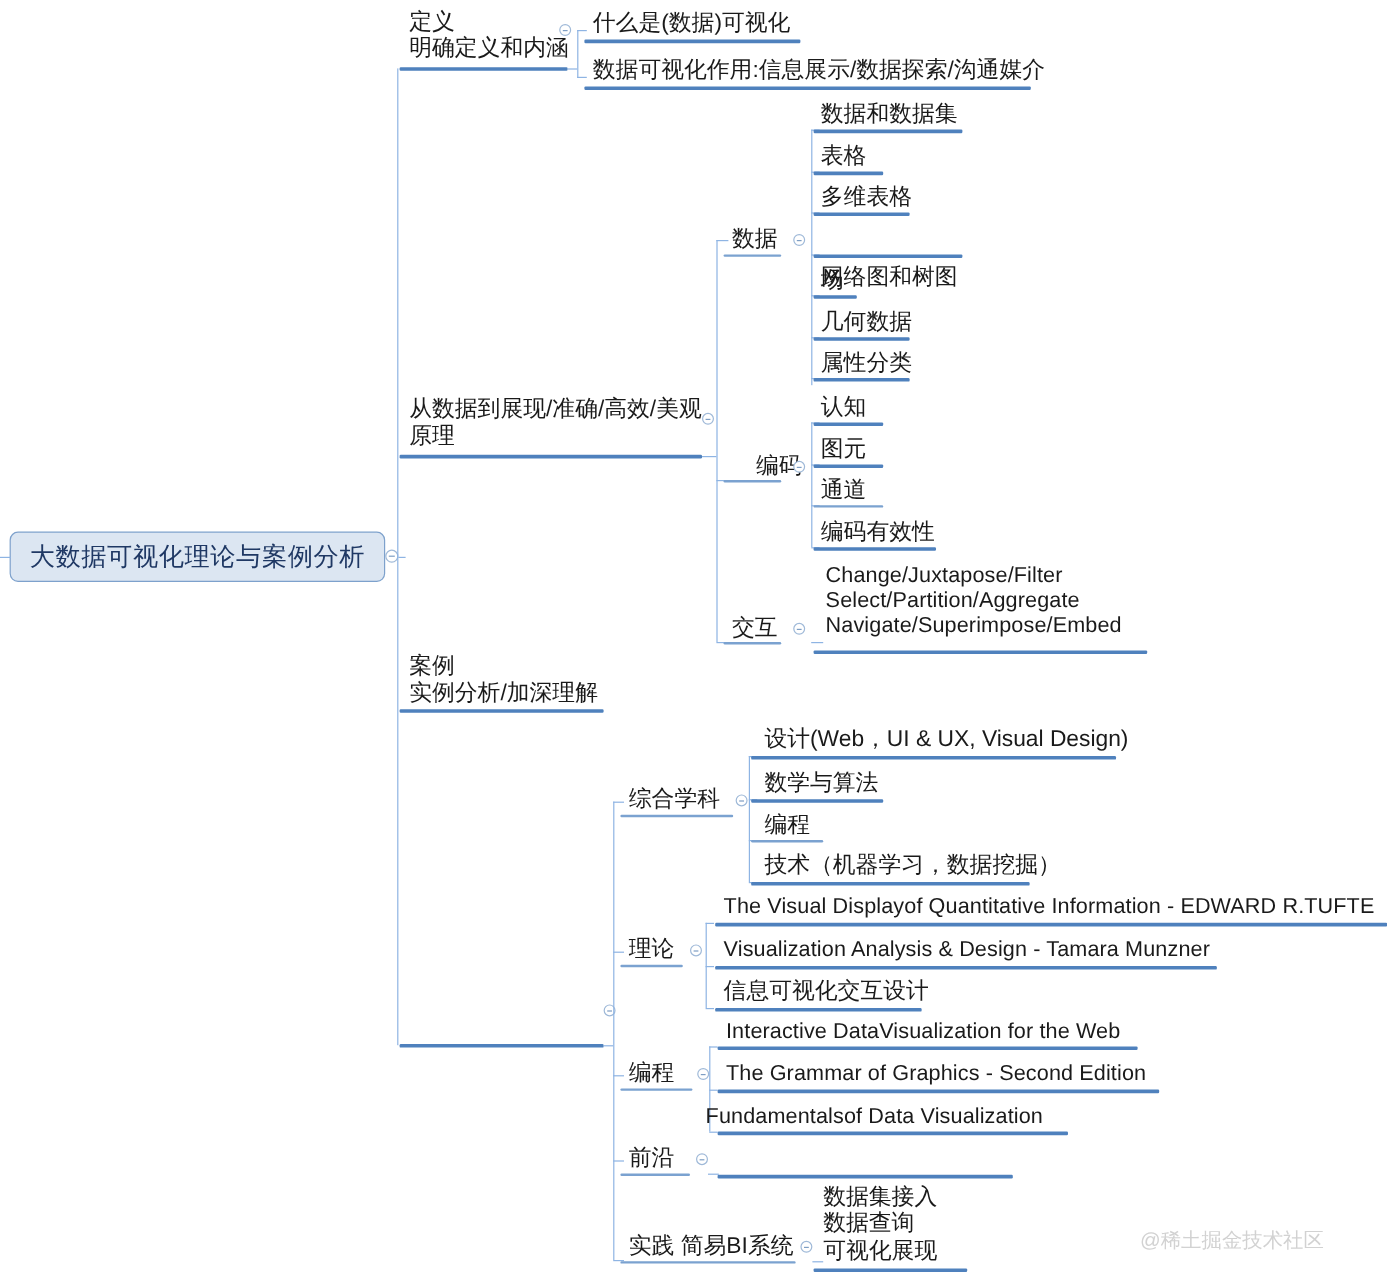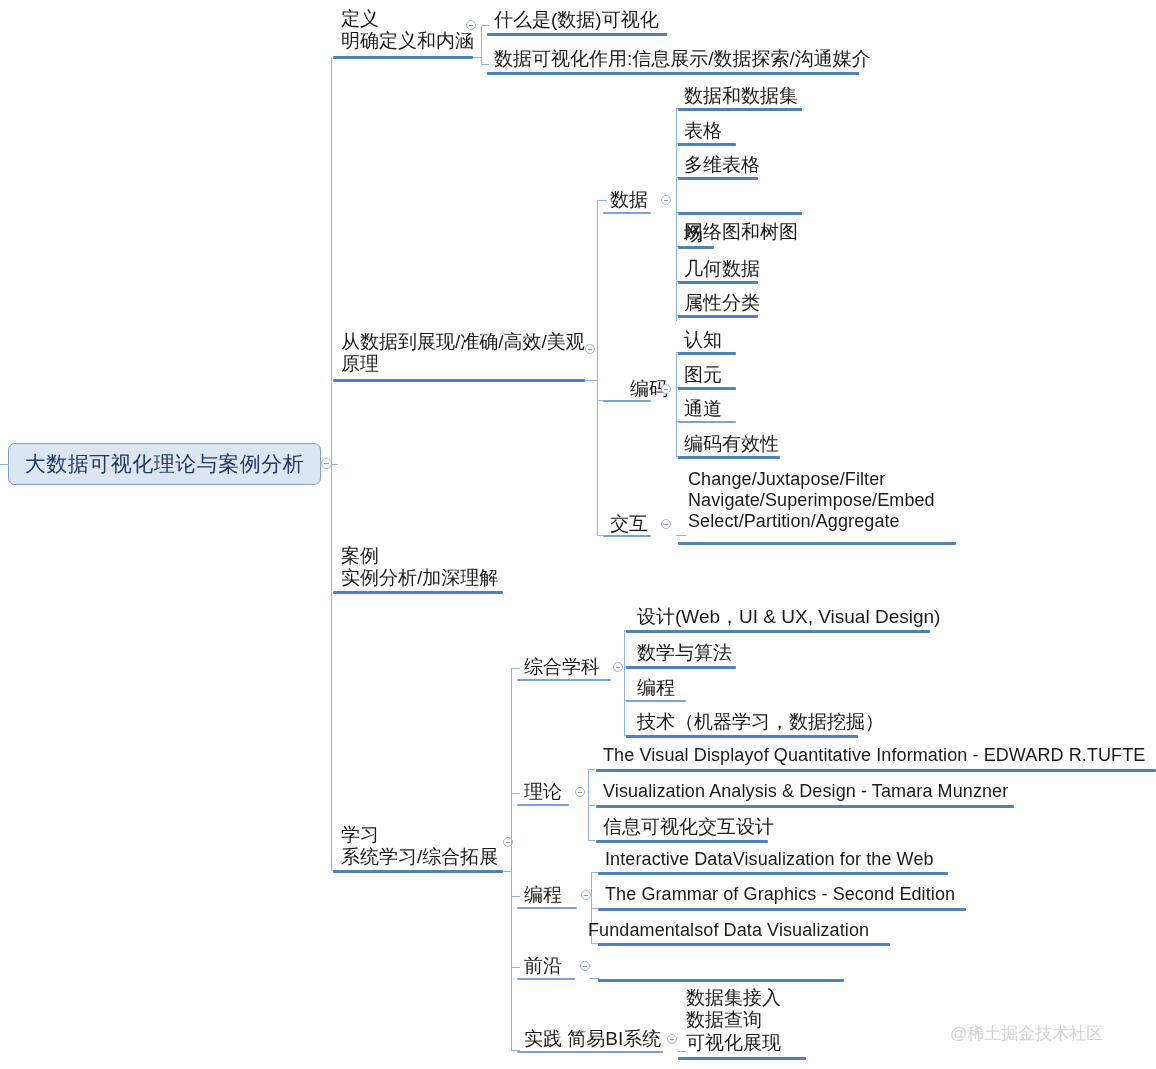--- a/index.html
+++ b/index.html
@@ -249,35 +249,31 @@
   <div class="node cn" style="left:610px; top:513px;">
     <span class="t">交互</span>
   </div>
   <div class="ul thin" style="left:603px; top:535px; width:48px;"></div>
   <div class="toggle sm" style="left:661px; top:519px;"></div>
 
   <div class="hline" style="left:676px; top:535px; width:10px;"></div>
 
   <div class="node en" style="left:688px; top:469px;">
     <span class="t">Change/Juxtapose/Filter</span>
+    <span class="t">Select/Partition/Aggregate</span>
     <span class="t">Navigate/Superimpose/Embed</span>
-    <span class="t">Select/Partition/Aggregate</span>
   </div>
   <div class="ul" style="left:678px; top:542px; width:278px;"></div>
 
   <div class="node cn" style="left:341px; top:545px;">
     <span class="t">案例</span>
     <span class="t">实例分析/加深理解</span>
   </div>
   <div class="ul" style="left:333px; top:591px; width:170px;"></div>
 
-  <div class="node cn" style="left:341px; top:824px;">
-    <span class="t">学习</span>
-    <span class="t">系统学习/综合拓展</span>
-  </div>
   <div class="ul" style="left:333px; top:870px; width:170px;"></div>
 
   <div class="toggle sm" style="left:503px; top:837px;"></div>
 
   <div class="hline" style="left:503px; top:871px; width:8px;"></div>
   <div class="vline" style="left:511px; top:668px; height:382px;"></div>
   <div class="hline" style="left:511px; top:668px; width:9px;"></div>
   <div class="hline" style="left:511px; top:793px; width:9px;"></div>
   <div class="hline" style="left:511px; top:896px; width:9px;"></div>
   <div class="hline" style="left:511px; top:967px; width:9px;"></div>

